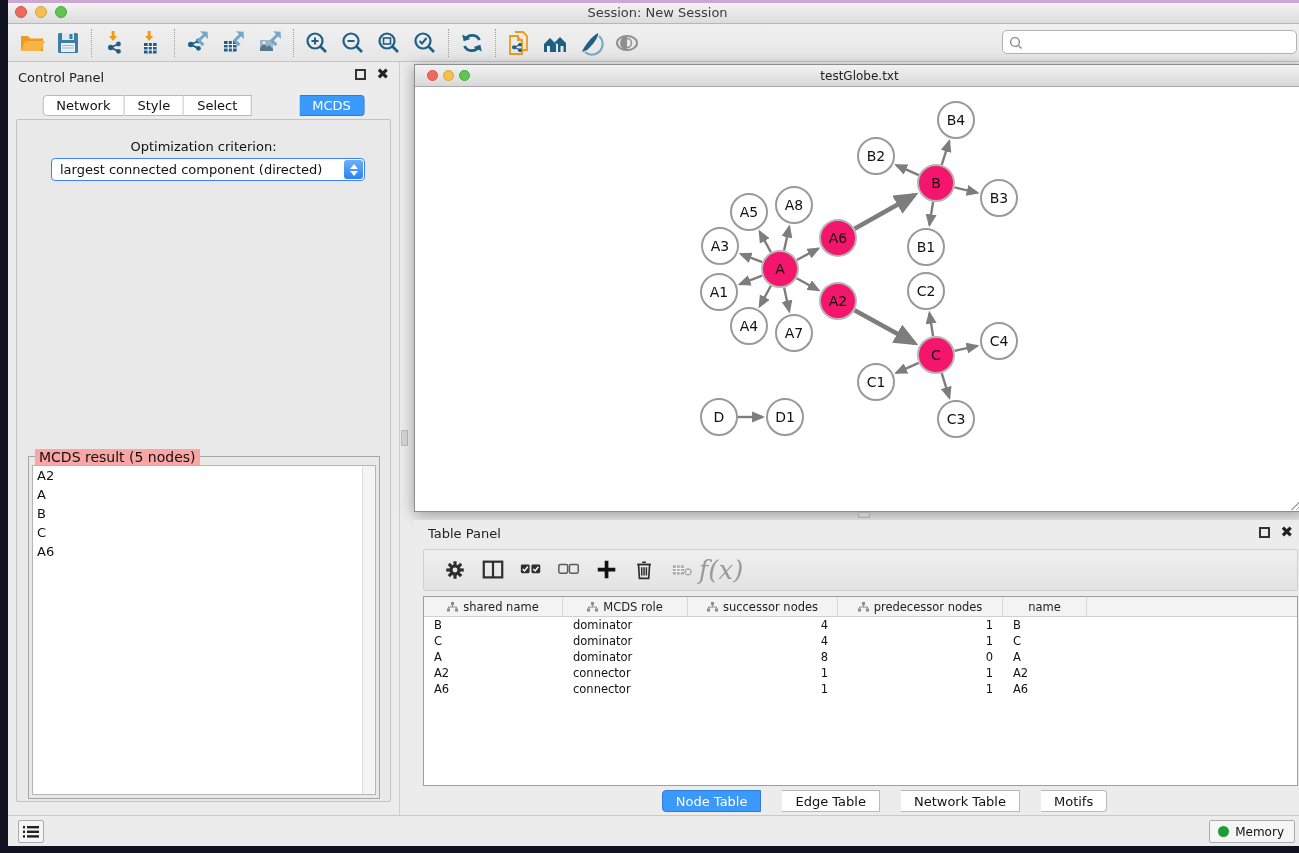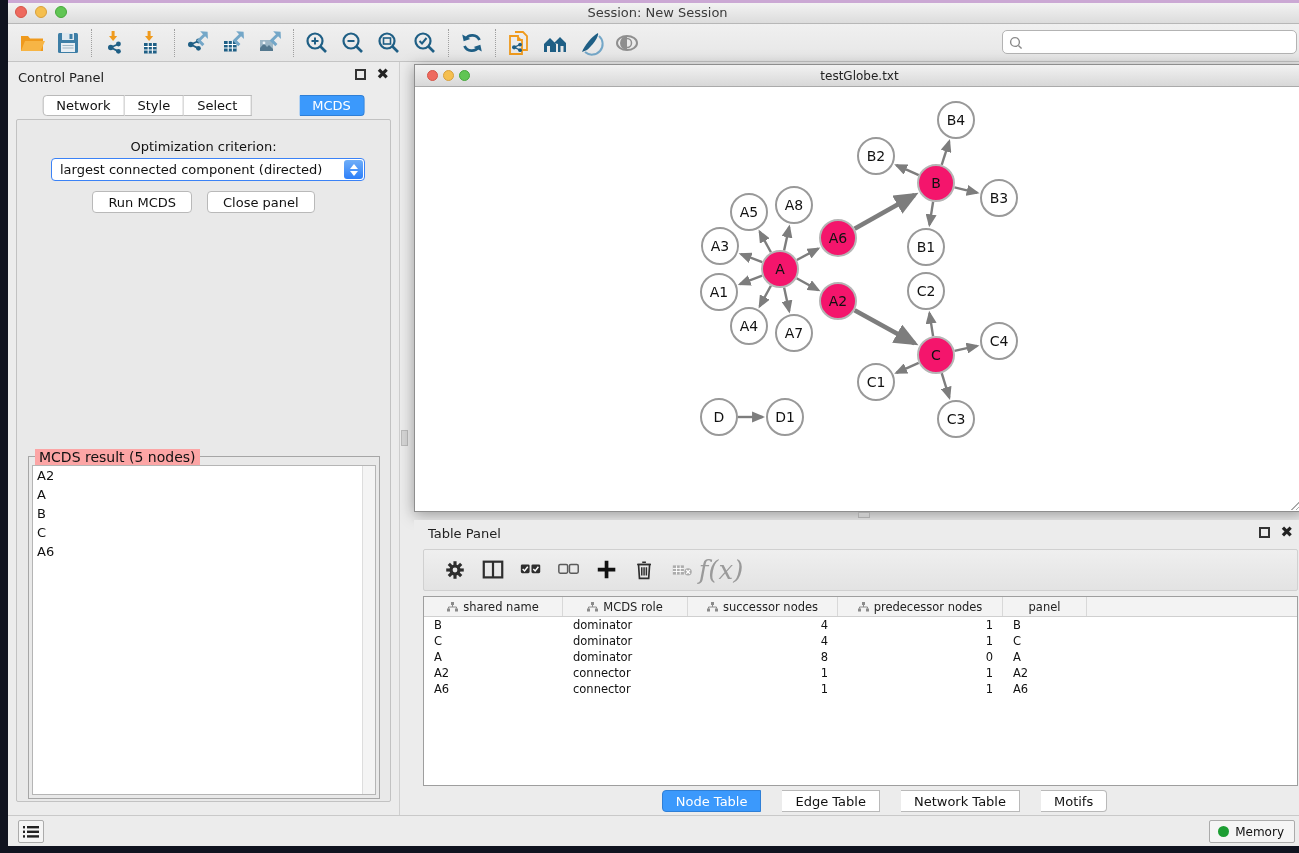--- a/index.html
+++ b/index.html
@@ -298,24 +298,20 @@
             <div class="seg-tab active">MCDS</div>
           </div>
         <div class="cp-content">
           <div class="opt-label">Optimization criterion:</div>
           <div class="dropdown">
             <span>largest connected component (directed)</span>
             <span class="dd-stepper">
               <span class="up"></span>
                 <span class="down"></span>
             </span>
-          </div>
-          <div class="btn-row">
-            <div class="mac-btn">Run MCDS</div>
-            <div class="mac-btn">Close panel</div>
           </div>
           <div class="groupbox">
             <span class="groupbox-legend">MCDS result (5 nodes)</span>
             <div class="result-list" id="mcds-result-list">
               <div class="result-scroll"></div>
             <div class="result-item">A2</div>
                 <div class="result-item">A</div>
                 <div class="result-item">B</div>
                 <div class="result-item">C</div>
                 <div class="result-item">A6</div>
@@ -549,21 +545,21 @@
               <div class="tp-header-cell" style="width:165px">
                 <svg width="11" height="10" viewBox="0 0 11 10">
                   <rect x="4" y="0" width="3" height="3" fill="#8a8a8a"></rect>
                   <rect x="0" y="6.5" width="3" height="3" fill="#8a8a8a"></rect>
                   <rect x="8" y="6.5" width="3" height="3" fill="#8a8a8a"></rect>
                   <path d="M5.5 3 V5 M1.5 6.5 V5 H9.5 V6.5" stroke="#8a8a8a" fill="none"></path>
                 </svg>
                 <span>predecessor nodes</span>
               </div>
               <div class="tp-header-cell" style="width:84px">
-                <span>panel</span>
+                <span>name</span>
               </div>
               <div class="tp-header-cell" style="flex:1; border-right:none;"></div>
             </div>
             <div class="tp-row">
               <div class="tp-cell " style="width:139px">B</div>
               <div class="tp-cell " style="width:125px">dominator</div>
               <div class="tp-cell num" style="width:150px">4</div>
               <div class="tp-cell num" style="width:165px">1</div>
               <div class="tp-cell " style="width:84px">B</div>
             </div>

